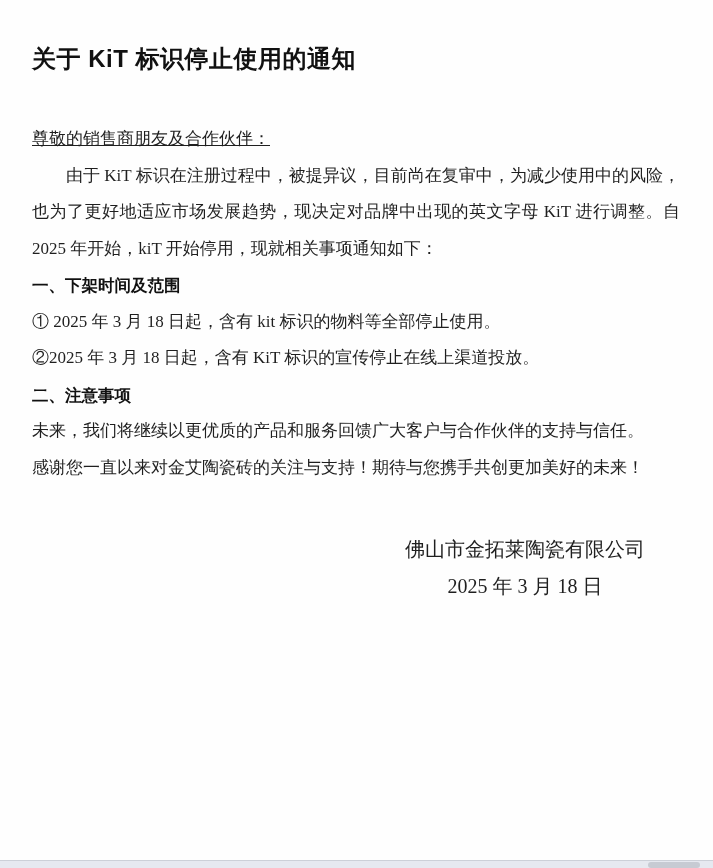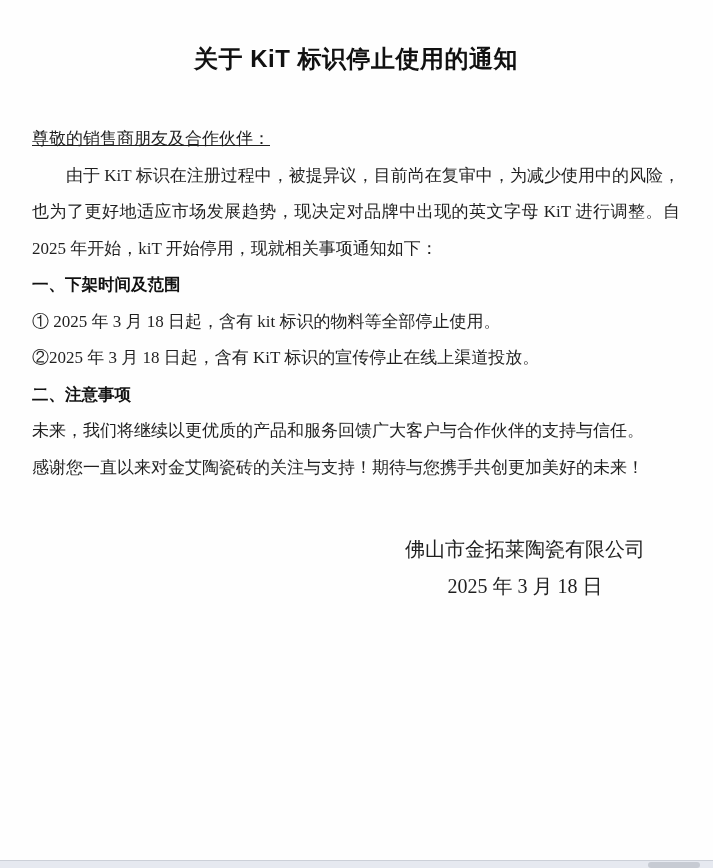--- a/index.html
+++ b/index.html
@@ -14,21 +14,21 @@
     background: #fefefe;
     overflow: hidden;
     color: #1f1f1f;
     font-family: "Liberation Serif", "DejaVu Serif", serif;
   }
   .content {
     padding: 0 33px 0 32px;
   }
   .doc-title {
     margin: 42px 0 0 0;
-    text-align: center;
+    text-align: left;
     font-family: "Liberation Sans", "DejaVu Sans", sans-serif;
     font-weight: 700;
     font-size: 24px;
     line-height: 34px;
     color: #111111;
     letter-spacing: 0.5px;
   }
   .body-text {
     font-size: 17px;
     line-height: 36.5px;
@@ -38,21 +38,21 @@
     margin: 0;
   }
   .salutation {
     margin-top: 45px !important;
     text-decoration: underline;
   }
   .indent {
     text-indent: 2em;
   }
   .sec-heading {
-    font-family: Liberation Serif, serif;
+    font-family: Liberation Sans, sans-serif;
     font-weight: 700;
     color: #111111;
     font-size: 16.5px;
   }
   .signature {
     margin: 45px 0 0 343px;
     width: 300px;
     text-align: center;
     font-size: 20px;
     line-height: 36.5px;

